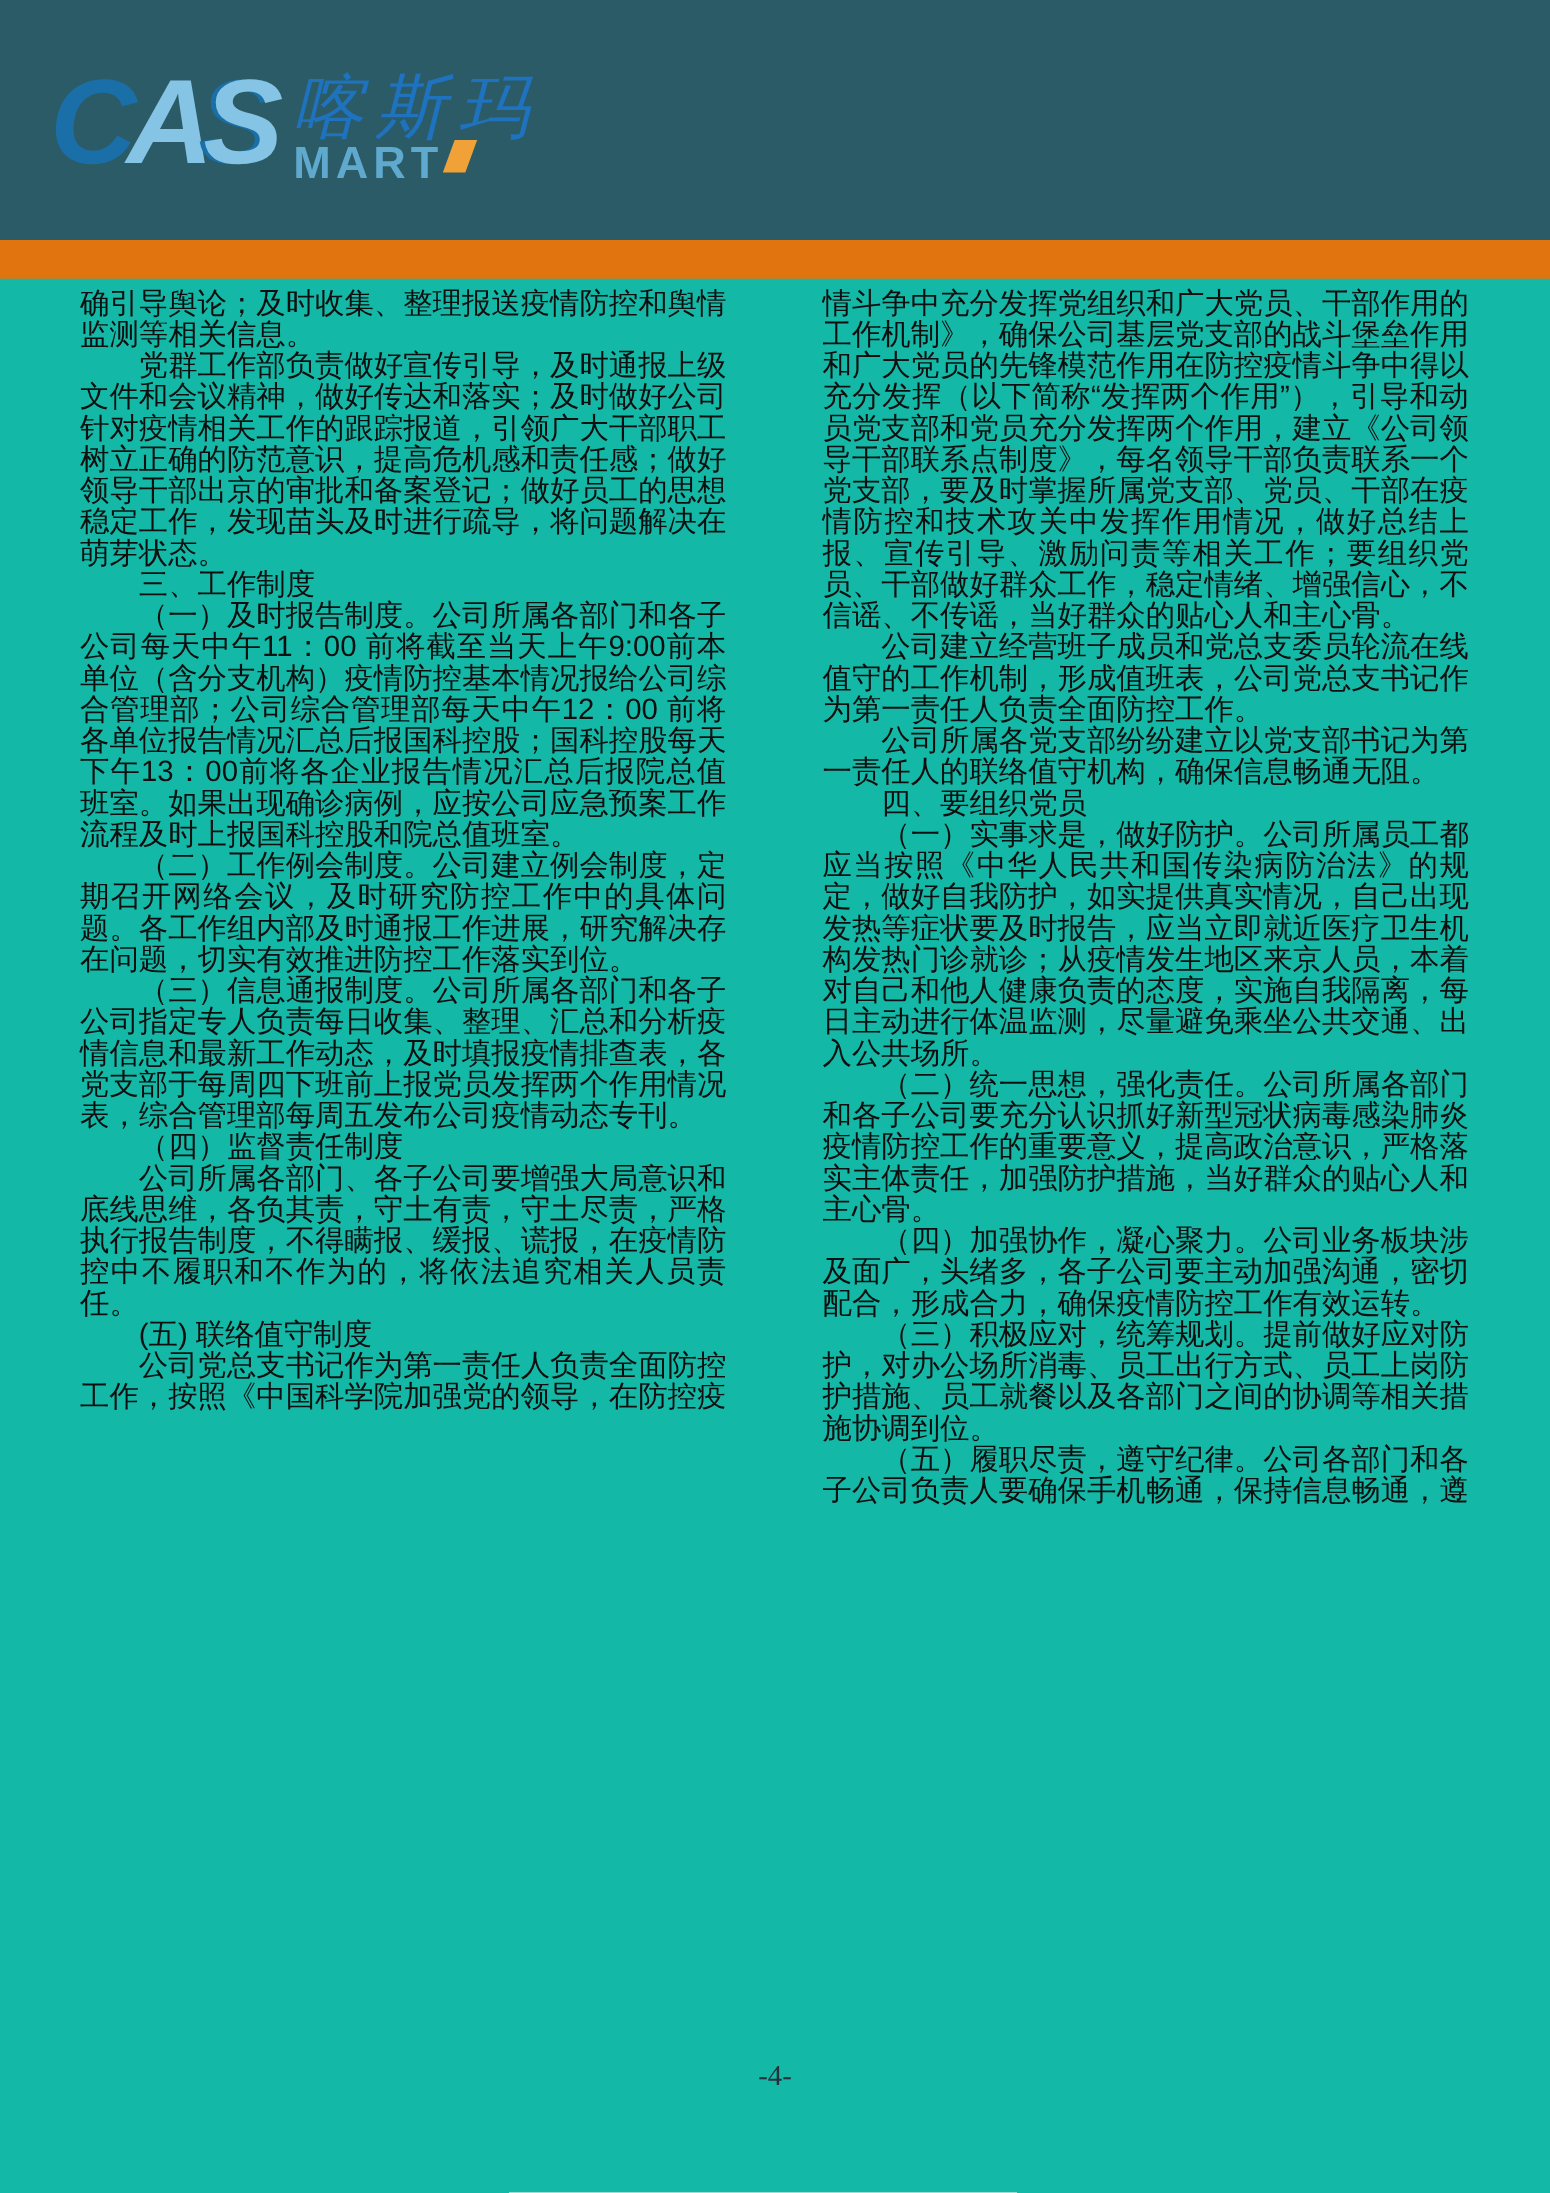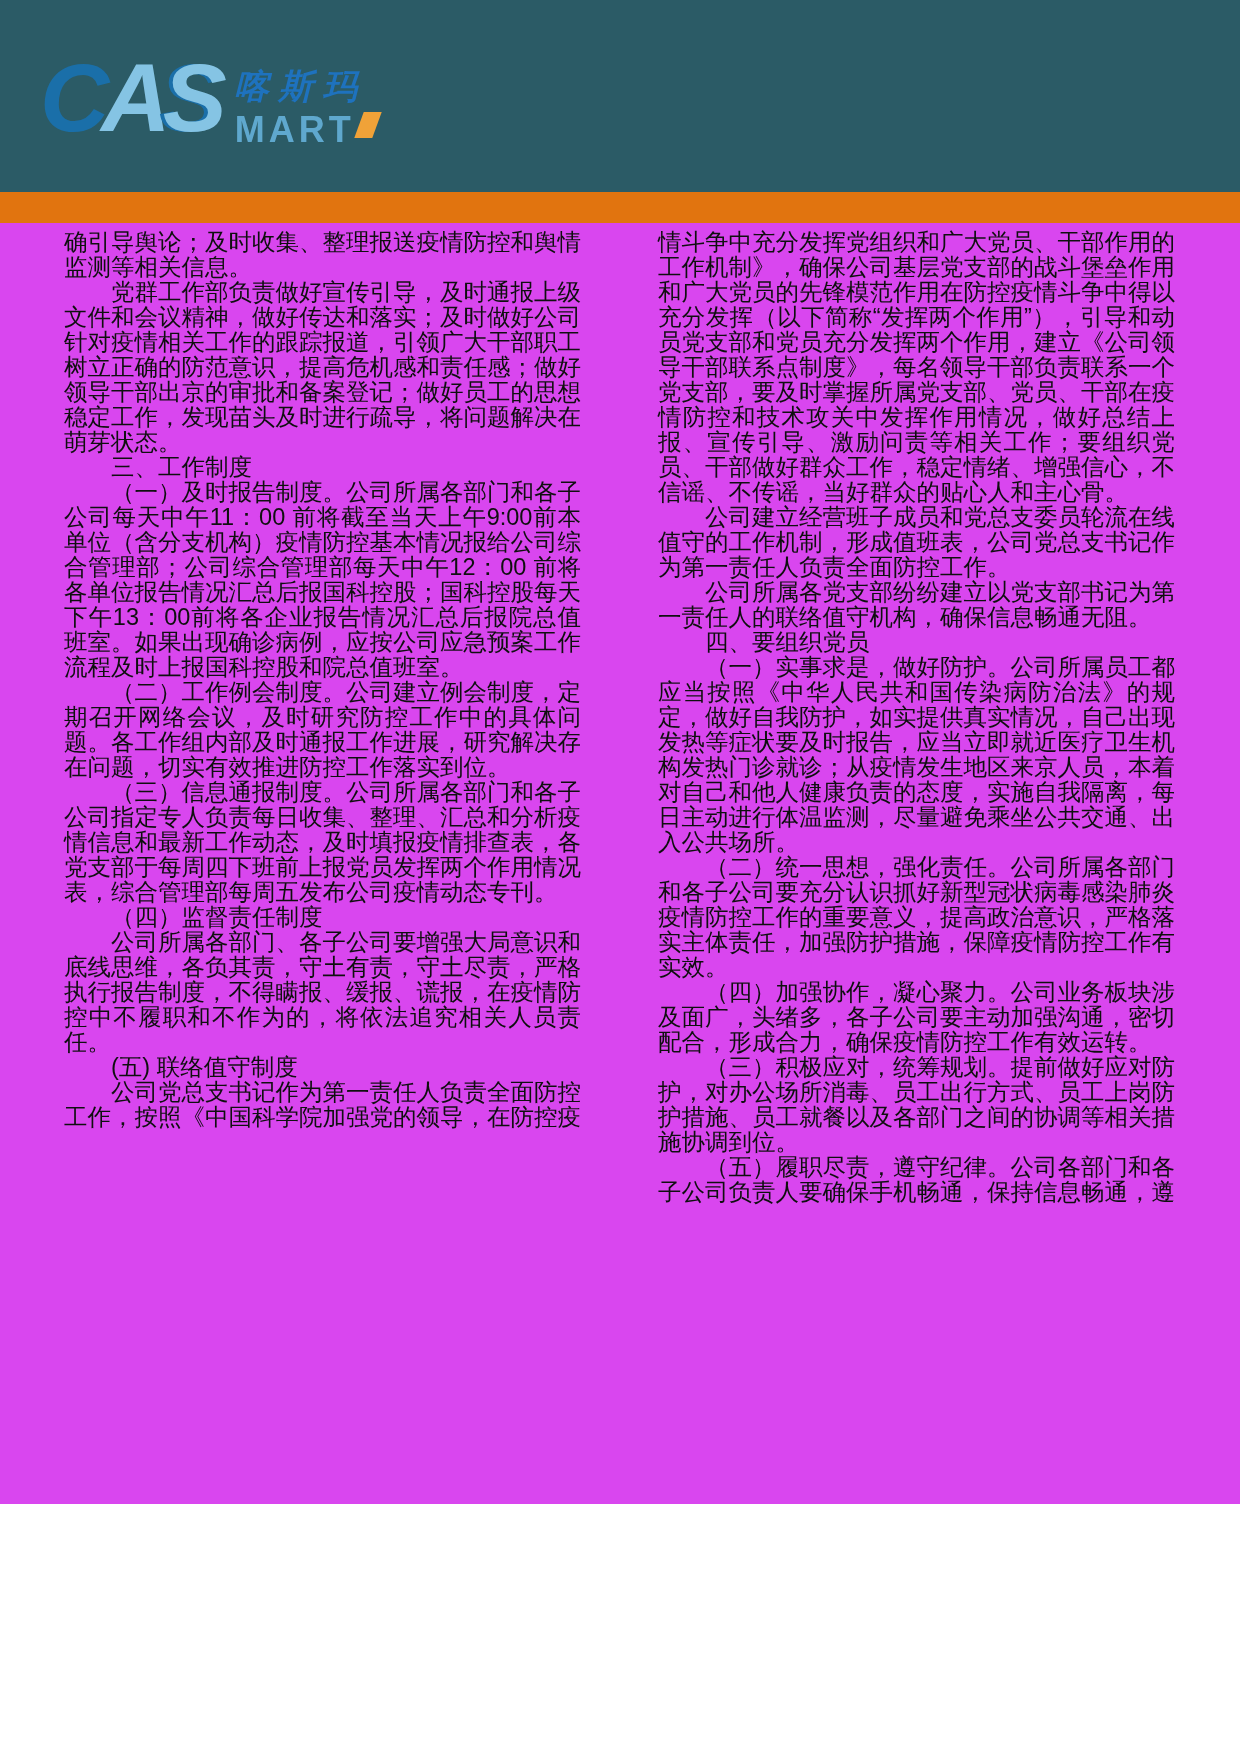--- a/index.html
+++ b/index.html
@@ -1,19 +1,19 @@
 <!DOCTYPE html>
 <html lang="zh" style="--banner-teal: #2B5B66; --stripe-orange: #E1740F; --cas-dark-blue: #1A6FA9; --cas-light-blue: #85C4E4; --chinese-blue: #1E72BE; --mart-blue: #5FA8CE; --mart-slash-orange: #F0A238;"><head>
 <meta charset="utf-8">
 <style>
   html,body{margin:0;padding:0;background:#ffffff;}
   .page{
     position:relative;
-    width:1240px;height:1504px;
-    background:#d946ef;
+    width:1240px;height:1754px;
+    background:#14b8a6;
     overflow:hidden;
     font-family:"Liberation Sans", sans-serif;
   }
   
   .banner{
     position:relative;
     width:100%;height:192px;
     background:var(--banner-teal,#2B5B66);
   }
   .stripe{
@@ -28,22 +28,22 @@
     font-weight:bold;font-style:italic;
     font-size:96px;line-height:92px;
     letter-spacing:-8px;
     user-select:none;
   }
   .cas .c{color:var(--cas-dark-blue,#1A6FA9);}
   .cas .a{color:var(--cas-light-blue,#85C4E4);}
   .cas .s{color:var(--cas-light-blue,#85C4E4);text-shadow:-4px 0 0 var(--cas-dark-blue,#1A6FA9);}
   .brand-right{margin-left:16px;padding-top:10px;}
   .zh{
-    font-size:34px;line-height:48px;
-    font-weight:bold;font-style:italic;
+    font-size:56px;line-height:48px;
+    font-weight:normal;font-style:italic;
     letter-spacing:10px;
     color:var(--chinese-blue,#1E72BE);
   }
   .mart-row{display:flex;align-items:flex-start;margin-top:2px;}
   .mart{
     font-size:36px;line-height:36px;
     font-weight:800;letter-spacing:4px;
     color:var(--mart-blue,#5FA8CE);
   }
   .slash{
@@ -107,21 +107,21 @@
         <p class="indent">公司所属各部门、各子公司要增强大局意识和底线思维，各负其责，守土有责，守土尽责，严格执行报告制度，不得瞒报、缓报、谎报，在疫情防控中不履职和不作为的，将依法追究相关人员责任。</p>
         <p class="indent">(五) 联络值守制度</p>
         <p class="indent">公司党总支书记作为第一责任人负责全面防控工作，按照《中国科学院加强党的领导，在防控疫</p>
       </section>
     <section class="col">
         <p class="">情斗争中充分发挥党组织和广大党员、干部作用的工作机制》，确保公司基层党支部的战斗堡垒作用和广大党员的先锋模范作用在防控疫情斗争中得以充分发挥（以下简称“发挥两个作用”），引导和动员党支部和党员充分发挥两个作用，建立《公司领导干部联系点制度》，每名领导干部负责联系一个党支部，要及时掌握所属党支部、党员、干部在疫情防控和技术攻关中发挥作用情况，做好总结上报、宣传引导、激励问责等相关工作；要组织党员、干部做好群众工作，稳定情绪、增强信心，不信谣、不传谣，当好群众的贴心人和主心骨。</p>
         <p class="indent">公司建立经营班子成员和党总支委员轮流在线值守的工作机制，形成值班表，公司党总支书记作为第一责任人负责全面防控工作。</p>
         <p class="indent">公司所属各党支部纷纷建立以党支部书记为第一责任人的联络值守机构，确保信息畅通无阻。</p>
         <p class="indent">四、要组织党员</p>
         <p class="indent">（一）实事求是，做好防护。公司所属员工都应当按照《中华人民共和国传染病防治法》的规定，做好自我防护，如实提供真实情况，自己出现发热等症状要及时报告，应当立即就近医疗卫生机构发热门诊就诊；从疫情发生地区来京人员，本着对自己和他人健康负责的态度，实施自我隔离，每日主动进行体温监测，尽量避免乘坐公共交通、出入公共场所。</p>
-        <p class="indent">（二）统一思想，强化责任。公司所属各部门和各子公司要充分认识抓好新型冠状病毒感染肺炎疫情防控工作的重要意义，提高政治意识，严格落实主体责任，加强防护措施，保障疫情防控工作有实效。</p>
+        <p class="indent">（二）统一思想，强化责任。公司所属各部门和各子公司要充分认识抓好新型冠状病毒感染肺炎疫情防控工作的重要意义，提高政治意识，严格落实主体责任，加强防护措施，当好群众的贴心人和主心骨。</p>
         <p class="indent">（四）加强协作，凝心聚力。公司业务板块涉及面广，头绪多，各子公司要主动加强沟通，密切配合，形成合力，确保疫情防控工作有效运转。</p>
         <p class="indent">（三）积极应对，统筹规划。提前做好应对防护，对办公场所消毒、员工出行方式、员工上岗防护措施、员工就餐以及各部门之间的协调等相关措施协调到位。</p>
         <p class="indent">（五）履职尽责，遵守纪律。公司各部门和各子公司负责人要确保手机畅通，保持信息畅通，遵</p>
       </section>
   </main>
 
   <footer class="pageno">-4-</footer>
 
 </div>
 

